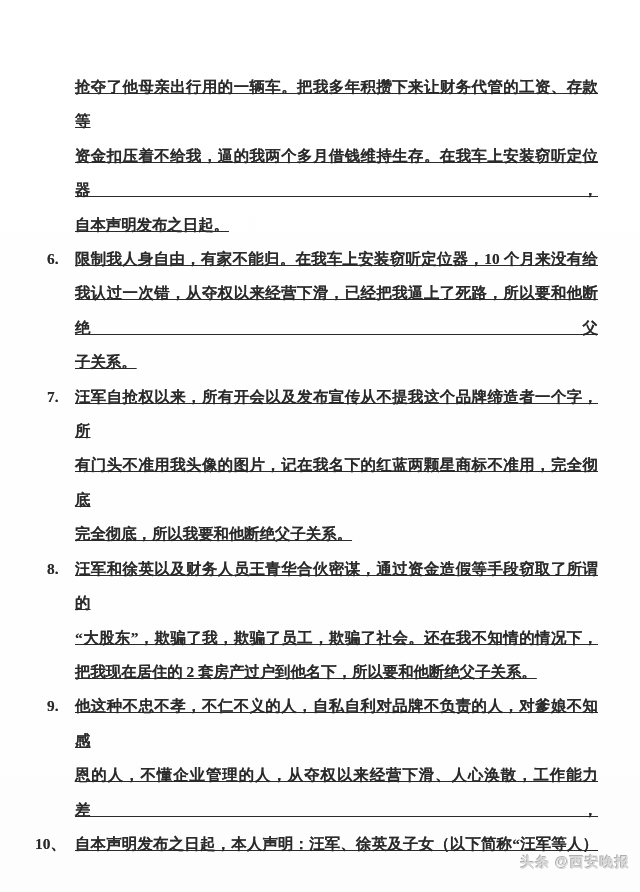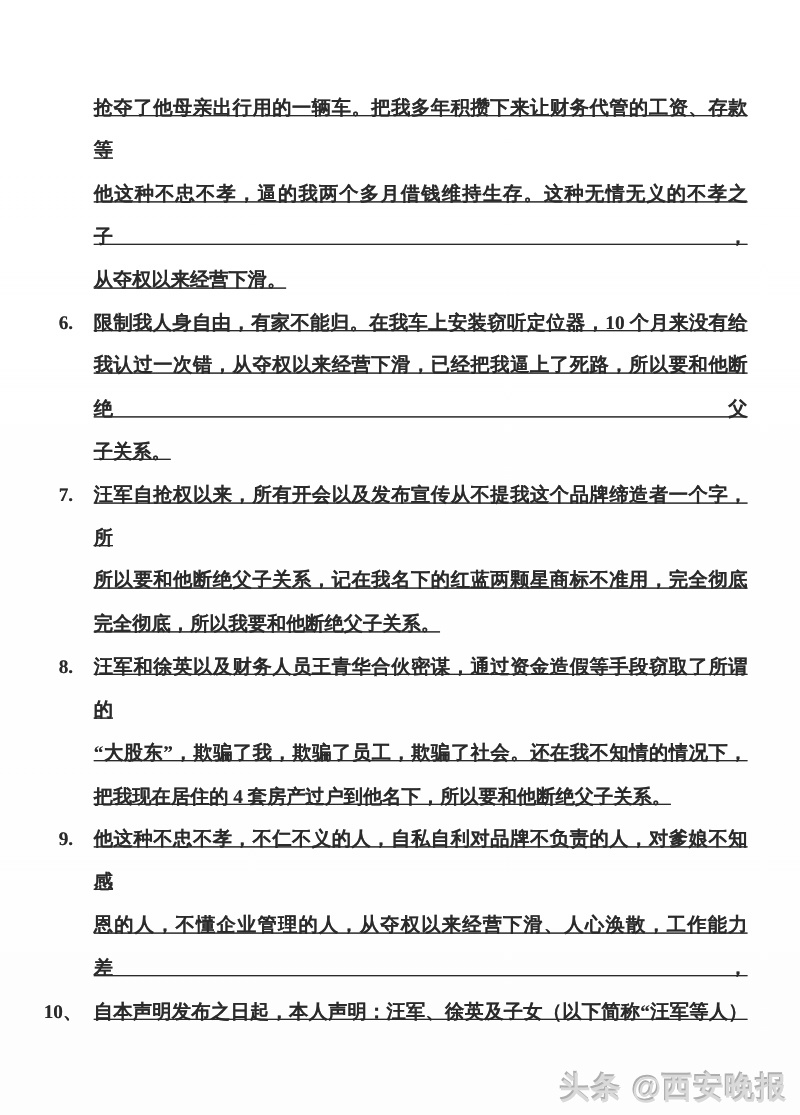--- a/index.html
+++ b/index.html
@@ -50,56 +50,56 @@
   }
   .line.short {
     text-align: left;
     text-align-last: left;
   }
   .watermark {
     position: absolute;
     right: 10px;
     top: 854px;
     font-family: "Liberation Sans", sans-serif;
-    font-size: 24px;
+    font-size: 14px;
     font-weight: 700;
     letter-spacing: 1px;
     color: #d9d9d9;
     text-shadow: -1px -1px 0 #aeaeae, 1px 1px 0 #ffffff;
     white-space: nowrap;
     text-align: center;
   }
 </style>
 </head>
 <body>
 
 <div class="page">
   <div class="doc">
       <div class="para">
         <div class="line">抢夺了他母亲出行用的一辆车。把我多年积攒下来让财务代管的工资、存款等</div>
-        <div class="line">他这种不忠不孝，逼的我两个多月借钱维持生存。这种无情无义的不孝之子，</div>
-        <div class="line short">从夺权以来经营下滑。</div>
+        <div class="line">资金扣压着不给我，逼的我两个多月借钱维持生存。在我车上安装窃听定位器，</div>
+        <div class="line short">自本声明发布之日起。</div>
       </div>
       <div class="para">
         <span class="num">6.</span>
         <div class="line">限制我人身自由，有家不能归。在我车上安装窃听定位器，10 个月来没有给</div>
         <div class="line">我认过一次错，从夺权以来经营下滑，已经把我逼上了死路，所以要和他断绝父</div>
         <div class="line short">子关系。</div>
       </div>
       <div class="para">
         <span class="num">7.</span>
         <div class="line">汪军自抢权以来，所有开会以及发布宣传从不提我这个品牌缔造者一个字，所</div>
-        <div class="line">所以要和他断绝父子关系，记在我名下的红蓝两颗星商标不准用，完全彻底</div>
+        <div class="line">有门头不准用我头像的图片，记在我名下的红蓝两颗星商标不准用，完全彻底</div>
         <div class="line short">完全彻底，所以我要和他断绝父子关系。</div>
       </div>
       <div class="para">
         <span class="num">8.</span>
         <div class="line">汪军和徐英以及财务人员王青华合伙密谋，通过资金造假等手段窃取了所谓的</div>
         <div class="line">“大股东”，欺骗了我，欺骗了员工，欺骗了社会。还在我不知情的情况下，</div>
-        <div class="line short">把我现在居住的 4 套房产过户到他名下，所以要和他断绝父子关系。</div>
+        <div class="line short">把我现在居住的 2 套房产过户到他名下，所以要和他断绝父子关系。</div>
       </div>
       <div class="para">
         <span class="num">9.</span>
         <div class="line">他这种不忠不孝，不仁不义的人，自私自利对品牌不负责的人，对爹娘不知感</div>
         <div class="line">恩的人，不懂企业管理的人，从夺权以来经营下滑、人心涣散，工作能力差，</div>
       </div>
       <div class="para">
         <span class="num wide">10、</span>
         <div class="line">自本声明发布之日起，本人声明：汪军、徐英及子女（以下简称“汪军等人）</div>
       </div>

